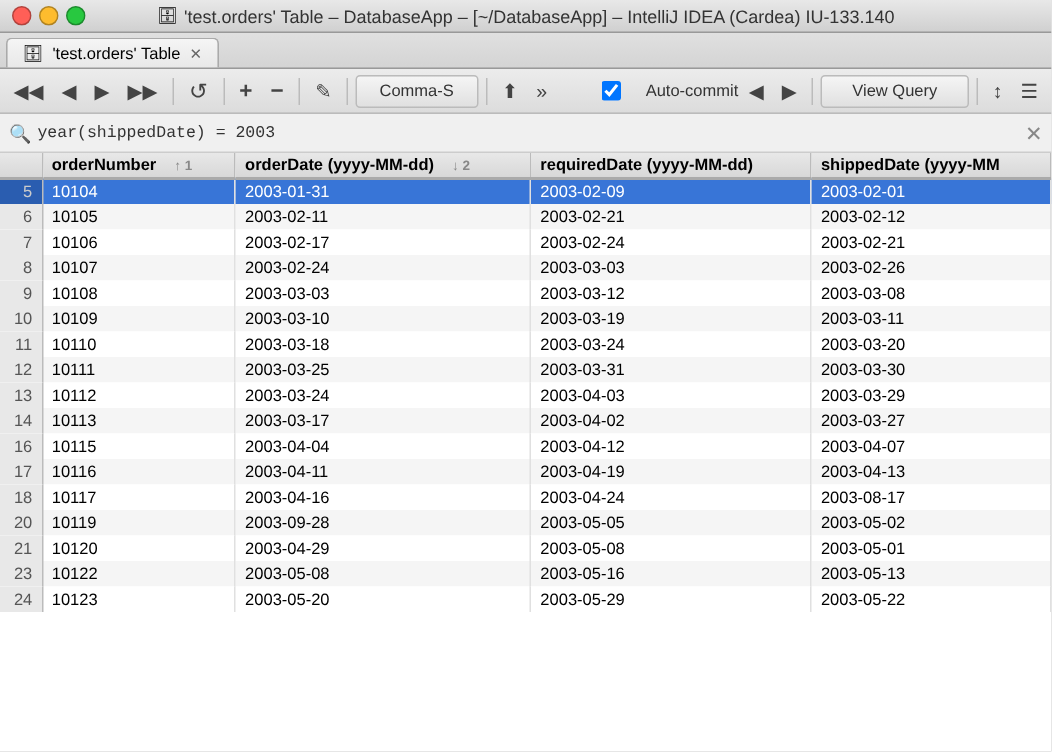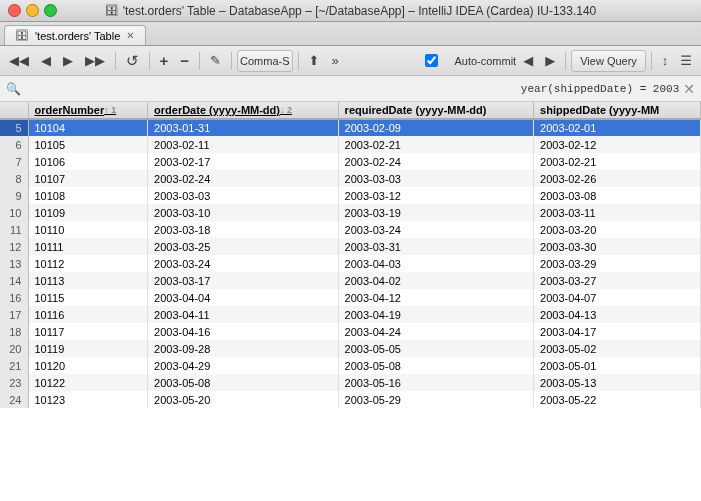--- a/index.html
+++ b/index.html
@@ -81,21 +81,21 @@
       display: flex;
       align-items: center;
       border-bottom: 1px solid #bbb;
       padding: 0 4px;
       gap: 2px;
     }
     .toolbar-btn {
       background: linear-gradient(to bottom, #f5f5f5, #e0e0e0);
       border: 1px solid #bbb;
       border-radius: 3px;
-      padding: 2px 2px;
+      padding: 2px 15px;
       font-size: 11px;
       cursor: pointer;
       height: 22px;
       display: flex;
       align-items: center;
       color: #333;
     }
     .toolbar-icon-btn {
       background: none;
       border: 1px solid transparent;
@@ -119,21 +119,21 @@
       display: flex;
       align-items: center;
       gap: 16px;
       font-size: 11px;
       color: #333;
     }
     .view-query-btn {
       background: linear-gradient(to bottom, #f5f5f5, #e0e0e0);
       border: 1px solid #bbb;
       border-radius: 3px;
-      padding: 2px 8px;
+      padding: 2px 20px;
       font-size: 11px;
       cursor: pointer;
       height: 22px;
       display: flex;
       align-items: center;
       color: #333;
     }
 
     
     .filter-bar {
@@ -150,21 +150,20 @@
       color: #666;
     }
     .filter-input {
       border: none;
       background: transparent;
       font-size: 11px;
       color: #333;
       outline: none;
       flex: 1;
       font-family: "Courier New", monospace;
-      text-align: right;
     }
     .filter-clear {
       color: #888;
       cursor: pointer;
       font-size: 14px;
       line-height: 1;
     }
 
     
     .table-container {
@@ -185,22 +184,21 @@
       text-align: left;
       font-weight: bold;
       white-space: nowrap;
       position: sticky;
       top: 0;
       z-index: 10;
     }
     thead th .col-sort {
       display: inline-flex;
       align-items: center;
-      gap: 0;
-      text-decoration: underline;
+      gap: 12px;
     }
     thead th .sort-arrow {
       font-size: 9px;
       color: #888;
     }
     tbody tr:nth-child(odd) { background: #fff; }
     tbody tr:nth-child(even) { background: #f5f5f5; }
     tbody tr.selected { background: #3875d7 !important; color: white; }
     td {
       border-right: 1px solid #e0e0e0;
@@ -399,21 +397,21 @@
               <td>10116</td>
               <td>2003-04-11</td>
               <td>2003-04-19</td>
               <td>2003-04-13</td>
             </tr>
             <tr>
               <td class="row-num">18</td>
               <td>10117</td>
               <td>2003-04-16</td>
               <td>2003-04-24</td>
-              <td>2003-04-17</td>
+              <td>2003-08-17</td>
             </tr>
             <tr>
               <td class="row-num">20</td>
               <td>10119</td>
               <td>2003-09-28</td>
               <td>2003-05-05</td>
               <td>2003-05-02</td>
             </tr>
             <tr>
               <td class="row-num">21</td>

